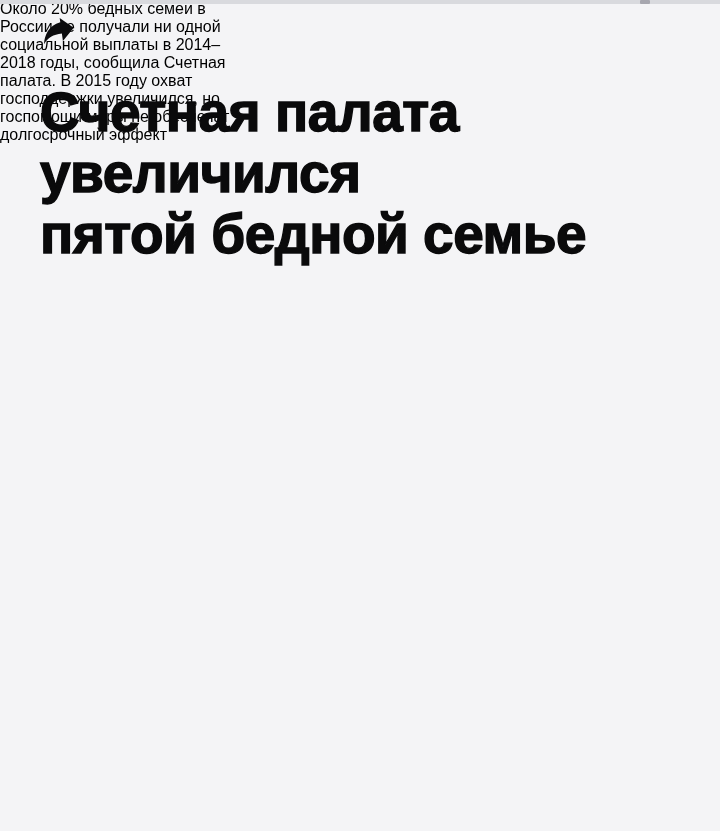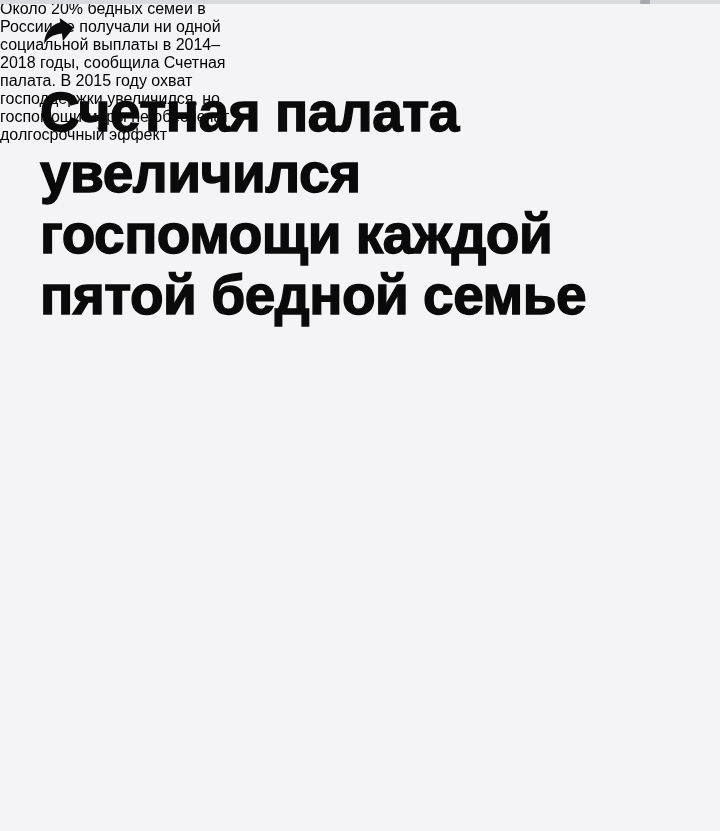--- a/index.html
+++ b/index.html
@@ -65,21 +65,20 @@
   <span style="display:flex">
     <svg viewBox="0 0 24 24" xmlns="http://www.w3.org/2000/svg" aria-hidden="true">
       <path d="M14 9.6V5l7.5 7-7.5 7v-4.6c-5.2-.2-8.8 1.4-11.5 4.9 1-5.4 4.3-10.6 11.5-11.7z" fill="var(--icon,#0c0c0e)"></path>
     </svg>
   </span>
 </button>
 
 <h1 class="headline">
   <div class="hl-line">Счетная палата</div>
   <div class="hl-line">увеличился</div>
-  <div class="hl-line">госпомощи каждой</div>
   <div class="hl-line">пятой бедной семье</div>
 </h1>
 
 <p class="lede">
   </p>
 <div class="lede-line">Около 20% бедных семей в</div>
   <div class="lede-line">России не получали ни одной</div>
   <div class="lede-line">социальной выплаты в 2014–</div>
   <div class="lede-line">2018 годы, сообщила Счетная</div>
   <div class="lede-line">палата. В 2015 году охват</div>

